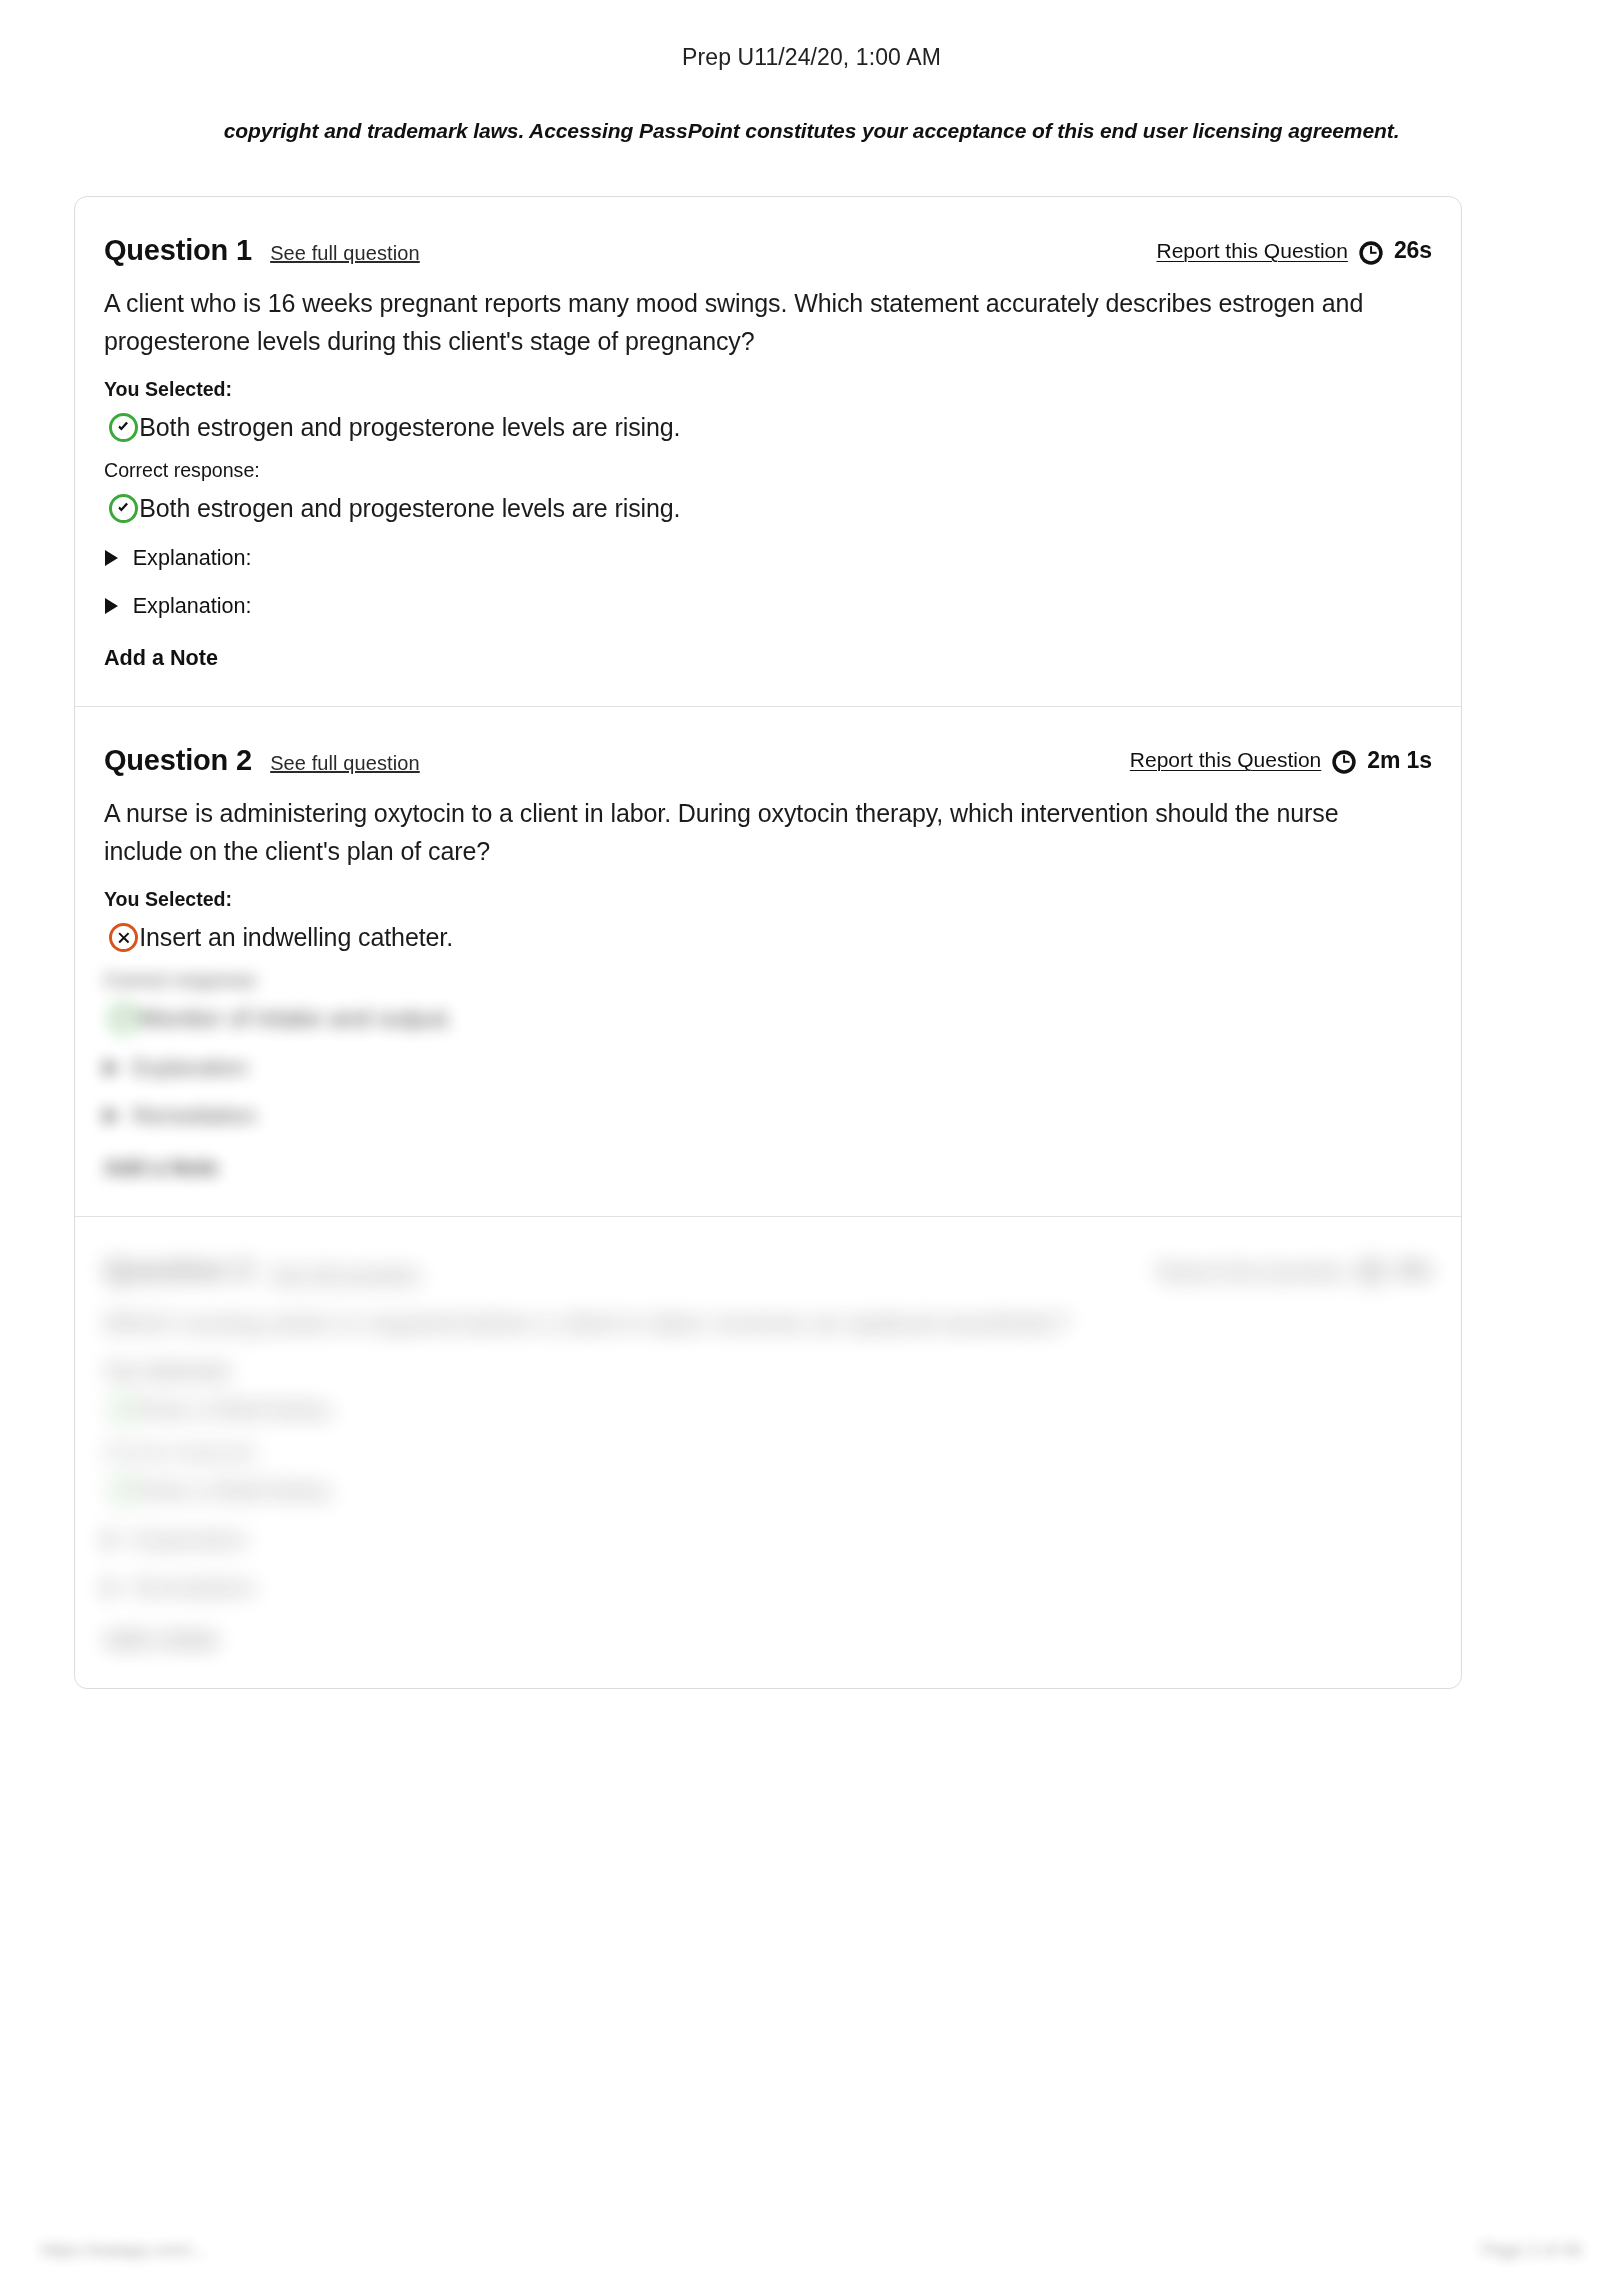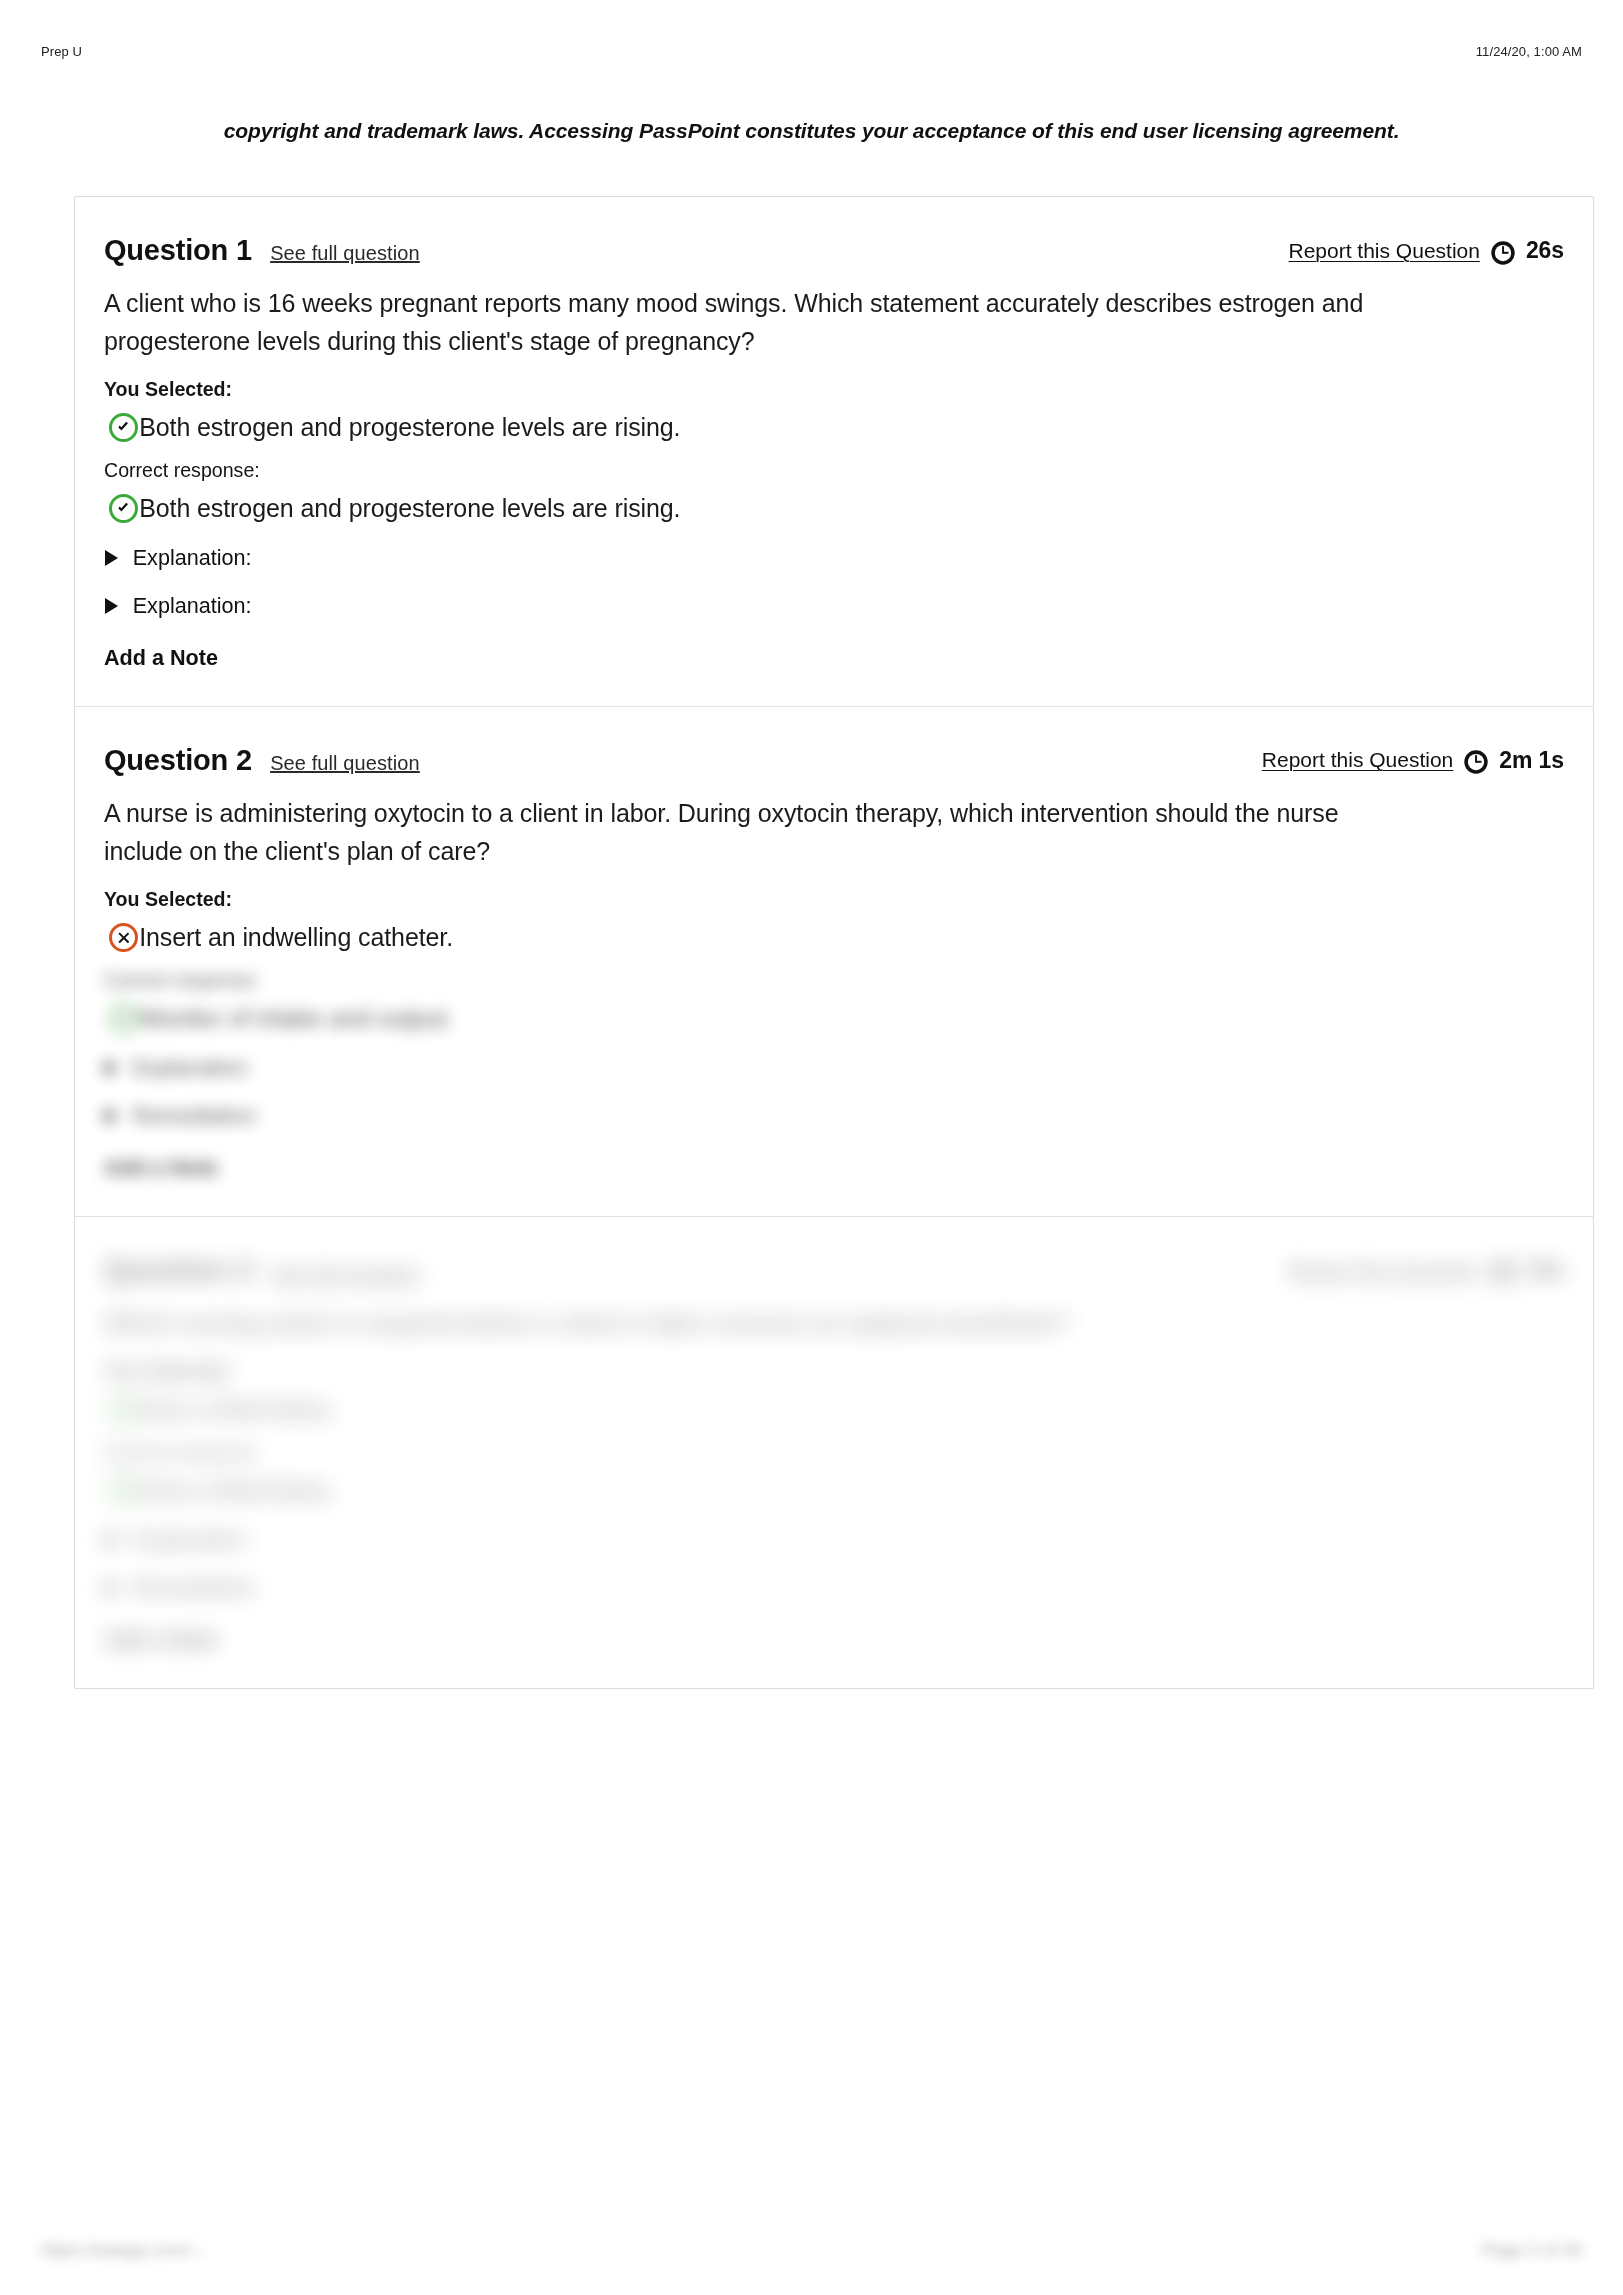--- a/index.html
+++ b/index.html
@@ -21,23 +21,23 @@
     overflow: hidden;
   }
 
   
   .print-header {
     position: absolute;
     top: 44px;
     left: 41px;
     right: 41px;
     display: flex;
-    justify-content: space-between;
+    justify-content: center;
     align-items: baseline;
-    font-size: 13px;
+    font-size: 23px;
     color: #222;
     letter-spacing: 0.1px;
   }
 
   
   .eula-line {
     position: absolute;
     top: 119px;
     left: 74px;
     right: 74px;
@@ -47,23 +47,23 @@
     color: #111;
     letter-spacing: -0.1px;
     text-align: center;
   }
 
   
   .questions-card {
     position: absolute;
     top: 196px;
     left: 74px;
-    width: 1520px;
+    width: 1388px;
     border: 1.3px solid #dcdcdc;
-    border-radius: 1px;
+    border-radius: 13px;
     background: #ffffff;
   }
 
   .question-block {
     padding: 37px 29px 35px 29px;
     border-bottom: 1.3px solid #e2e2e2;
     position: relative;
   }
   .question-block.last { border-bottom: none; }
 

